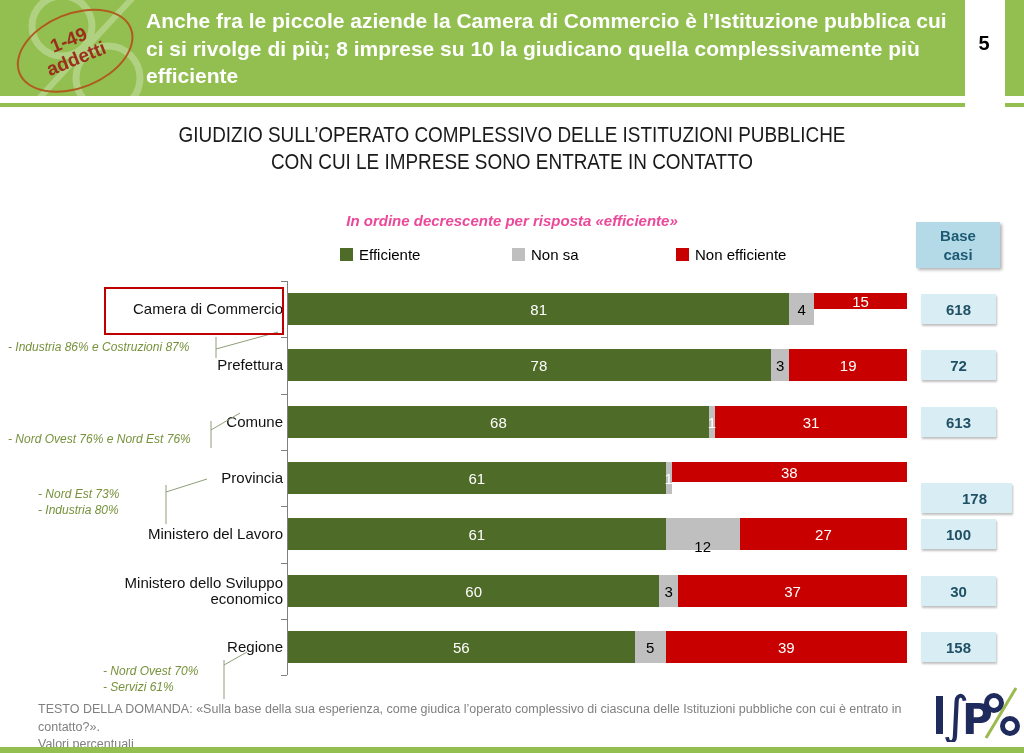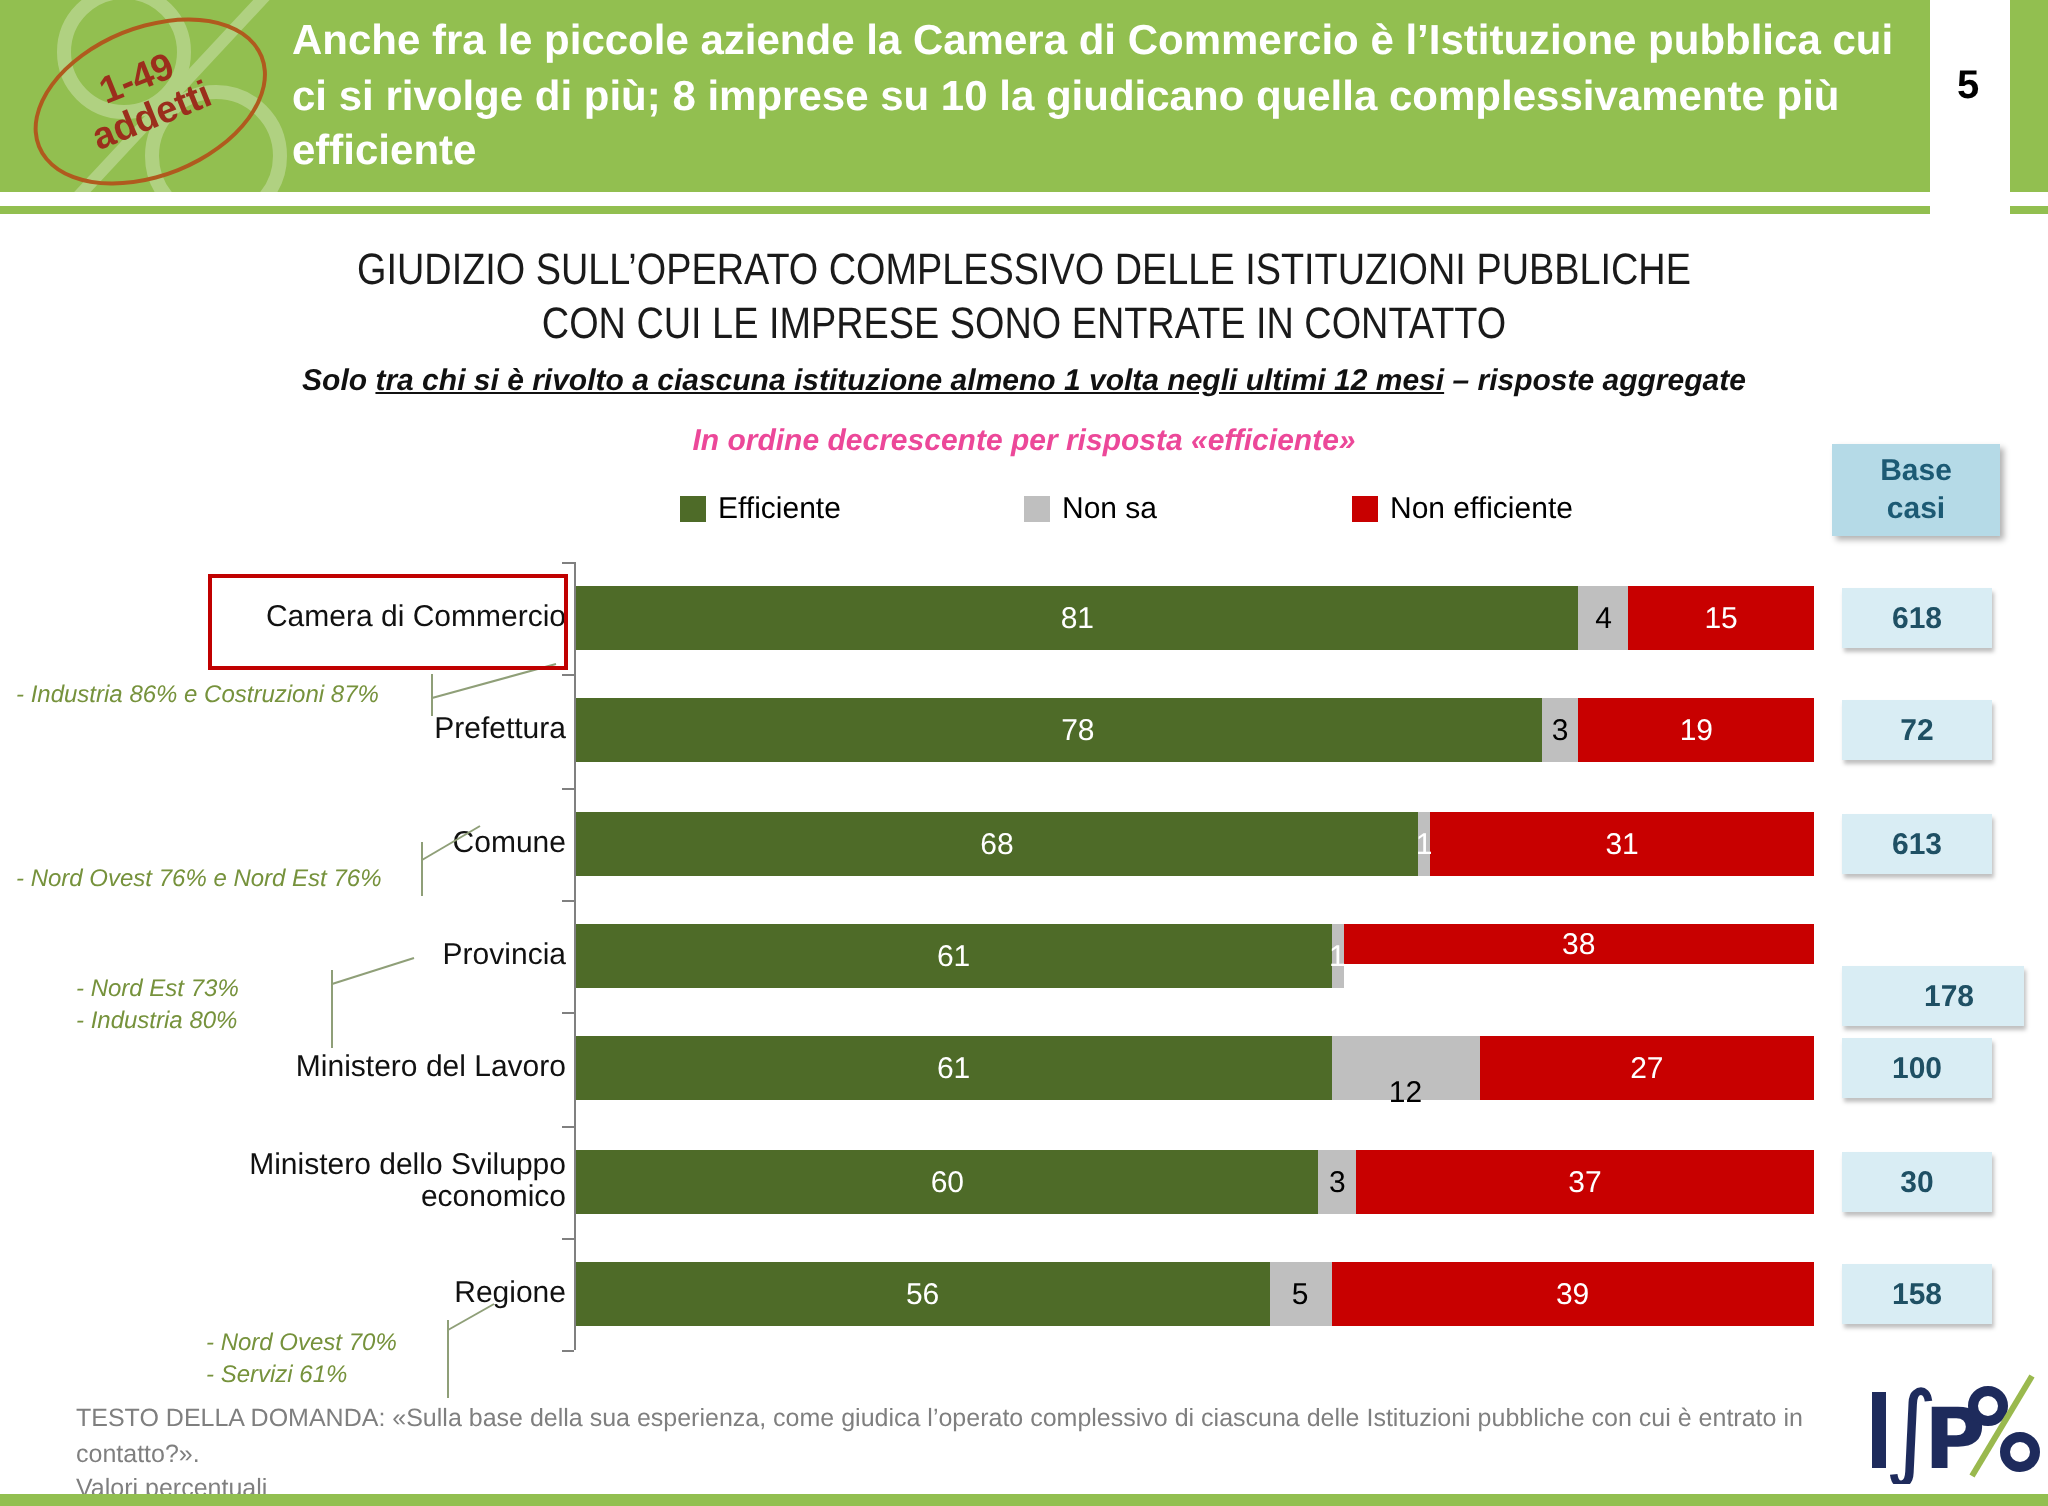--- a/index.html
+++ b/index.html
@@ -78,21 +78,20 @@
     <div class="stamp-text">
       <span>1-49</span>
       <span>addetti</span>
     </div>
   </div>
 
   <div class="main-title">
     <div>GIUDIZIO SULL’OPERATO COMPLESSIVO DELLE ISTITUZIONI PUBBLICHE</div>
     <div>CON CUI LE IMPRESE SONO ENTRATE IN CONTATTO</div>
   </div>
-  <div class="subtitle"><span>Solo </span><span class="und">tra chi si è rivolto a ciascuna istituzione almeno 1 volta negli ultimi 12 mesi</span><span> – risposte aggregate</span></div>
   <div class="order-note">In ordine decrescente per risposta «efficiente»</div>
 
   <div class="legend-item" style="left:340px">
     <span class="legend-sq" style="background: rgb(78, 107, 40);"></span>
     <span>Efficiente</span>
   </div>
   <div class="legend-item" style="left:512px">
     <span class="legend-sq" style="background: rgb(191, 191, 191);"></span>
     <span>Non sa</span>
   </div>
@@ -117,21 +116,21 @@
       <div class="tick" style="top: 563px;"></div>
       <div class="tick" style="top: 619px;"></div>
       <div class="tick" style="top: 675px;"></div>
       <div class="row-label" style="top: 287px;">Camera di Commercio</div>
       <div class="seg" style="left: 288px; top: 293px; width: 501.39px; height: 32px; background: rgb(78, 107, 40);">
         <span class="num" style="color: rgb(255, 255, 255);">81</span>
       </div>
       <div class="seg" style="left: 789.39px; top: 293px; width: 24.76px; height: 32px; background: rgb(191, 191, 191);">
         <span class="num" style="color: rgb(0, 0, 0);">4</span>
       </div>
-      <div class="seg" style="left: 814.15px; top: 293px; width: 92.85px; height: 32px; background: rgb(200, 0, 0);">
+      <div class="seg" style="left: 814.15px; top: 293px; width: 92.85px; height: 16px; background: rgb(200, 0, 0);">
         <span class="num" style="color: rgb(255, 255, 255);">15</span>
       </div>
       <div class="base-box" style="top: 294px;">618</div>
       <div class="row-label" style="top: 343px;">Prefettura</div>
       <div class="seg" style="left: 288px; top: 349px; width: 482.82px; height: 32px; background: rgb(78, 107, 40);">
         <span class="num" style="color: rgb(255, 255, 255); margin-left: 19px;">78</span>
       </div>
       <div class="seg" style="left: 770.82px; top: 349px; width: 18.57px; height: 32px; background: rgb(191, 191, 191);">
         <span class="num" style="color: rgb(0, 0, 0);">3</span>
       </div>

